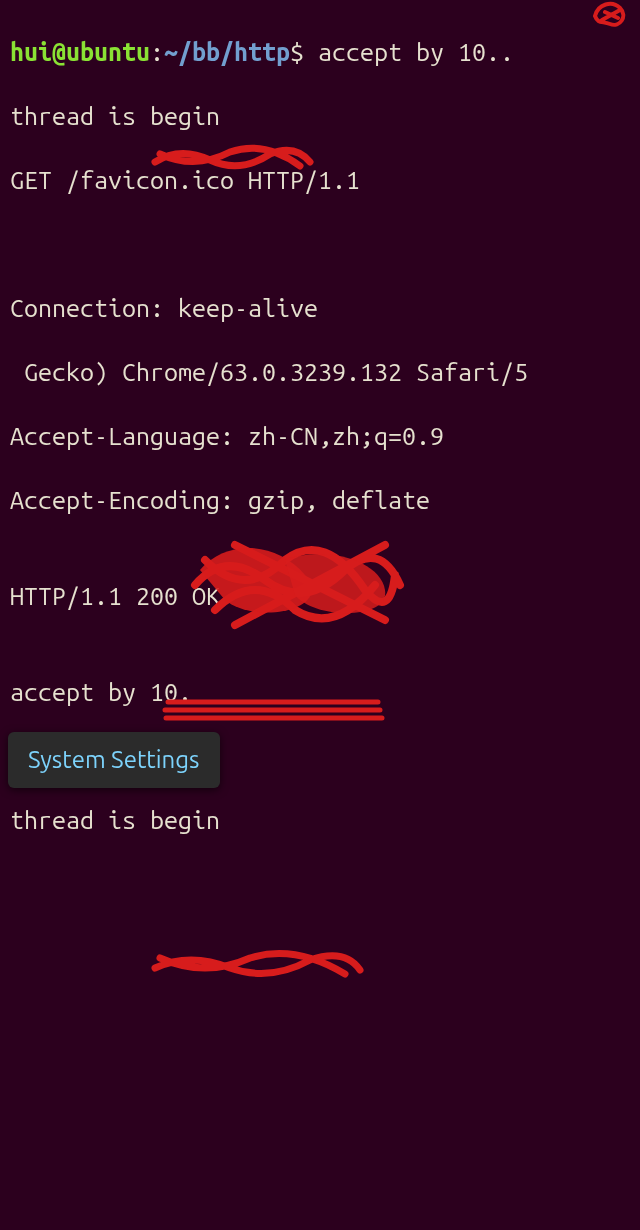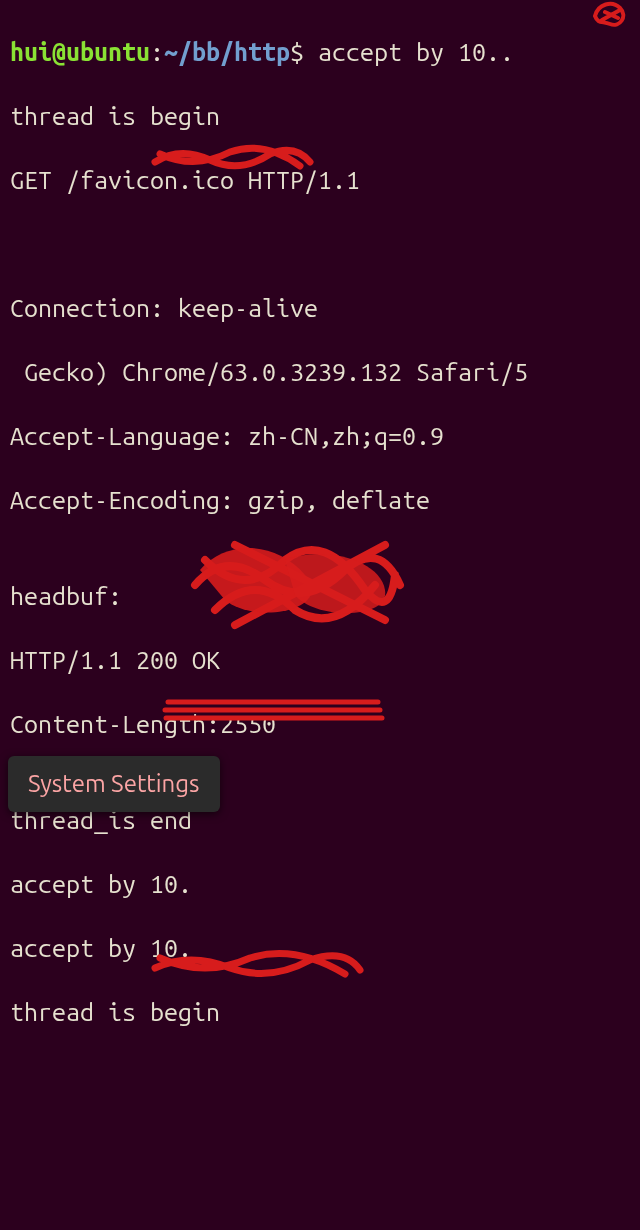--- a/index.html
+++ b/index.html
@@ -33,23 +33,23 @@
   .out { color: #e6e1cf; }
   
   .scribble {
     position: absolute;
     pointer-events: none;
   }
   
   .tooltip {
     position: absolute;
     left: 8px;
-    top: 756px;
+    top: 732px;
     background: #2b2b2b;
-    color: #fca5a5;
+    color: #7dd3fc;
     font-family: Ubuntu, "DejaVu Sans", sans-serif;
     font-size: 24px;
     line-height: 1;
     padding: 16px 20px;
     border-radius: 6px;
     box-shadow: 0 2px 8px rgba(0,0,0,0.6);
     white-space: nowrap;
   }
 </style>
 </head>
@@ -58,25 +58,22 @@
 <div class="terminal">
 <div class="line"><span class="user">hui</span><span class="user">@</span><span class="host">ubuntu</span><span class="out">:</span><span class="path">~/bb/http</span><span class="out">$</span><span class="cmd"> accept by 10.</span><span class="cmd">.</span></div>
 <div class="line out">thread is begin</div>
 <div class="line out">GET /favicon.ico HTTP/1.1</div>
 <div class="line out"><span>         </span><span></span></div>
 <div class="line out">Connection: keep-alive</div>
 <div class="line out"> Gecko) Chrome/63.0.3239.132 Safari/5</div>
 <div class="line out">Accept-Language: zh-CN,zh;q=0.9</div>
 <div class="line out">Accept-Encoding: gzip, deflate</div>
 <div class="line out"></div>
-<div class="line out">headbuf:</div>
 <div class="line out">HTTP/1.1 200 OK</div>
-<div class="line out">Content-Length:2550</div>
 <div class="line out"></div>
-<div class="line out">thread_is end</div>
 <div class="line out"><span>accept by 10.</span><span></span></div>
 <div class="line out"><span>accept by 10.</span><span></span></div>
 <div class="line out">thread is begin</div>
 
 
 
 <div class="line out"></div>
 <div class="line out"></div>
 
 

